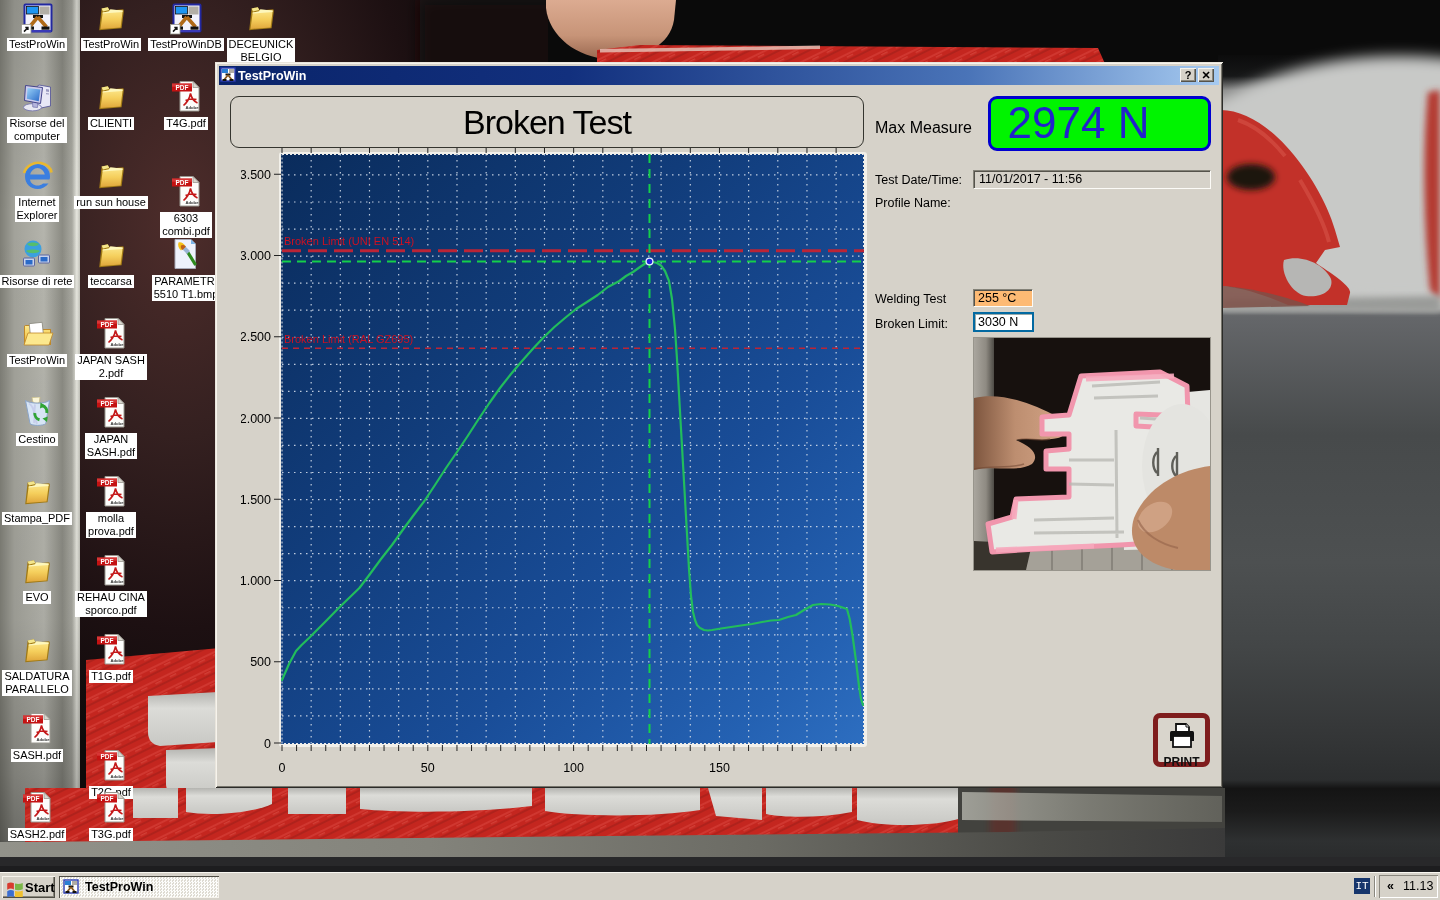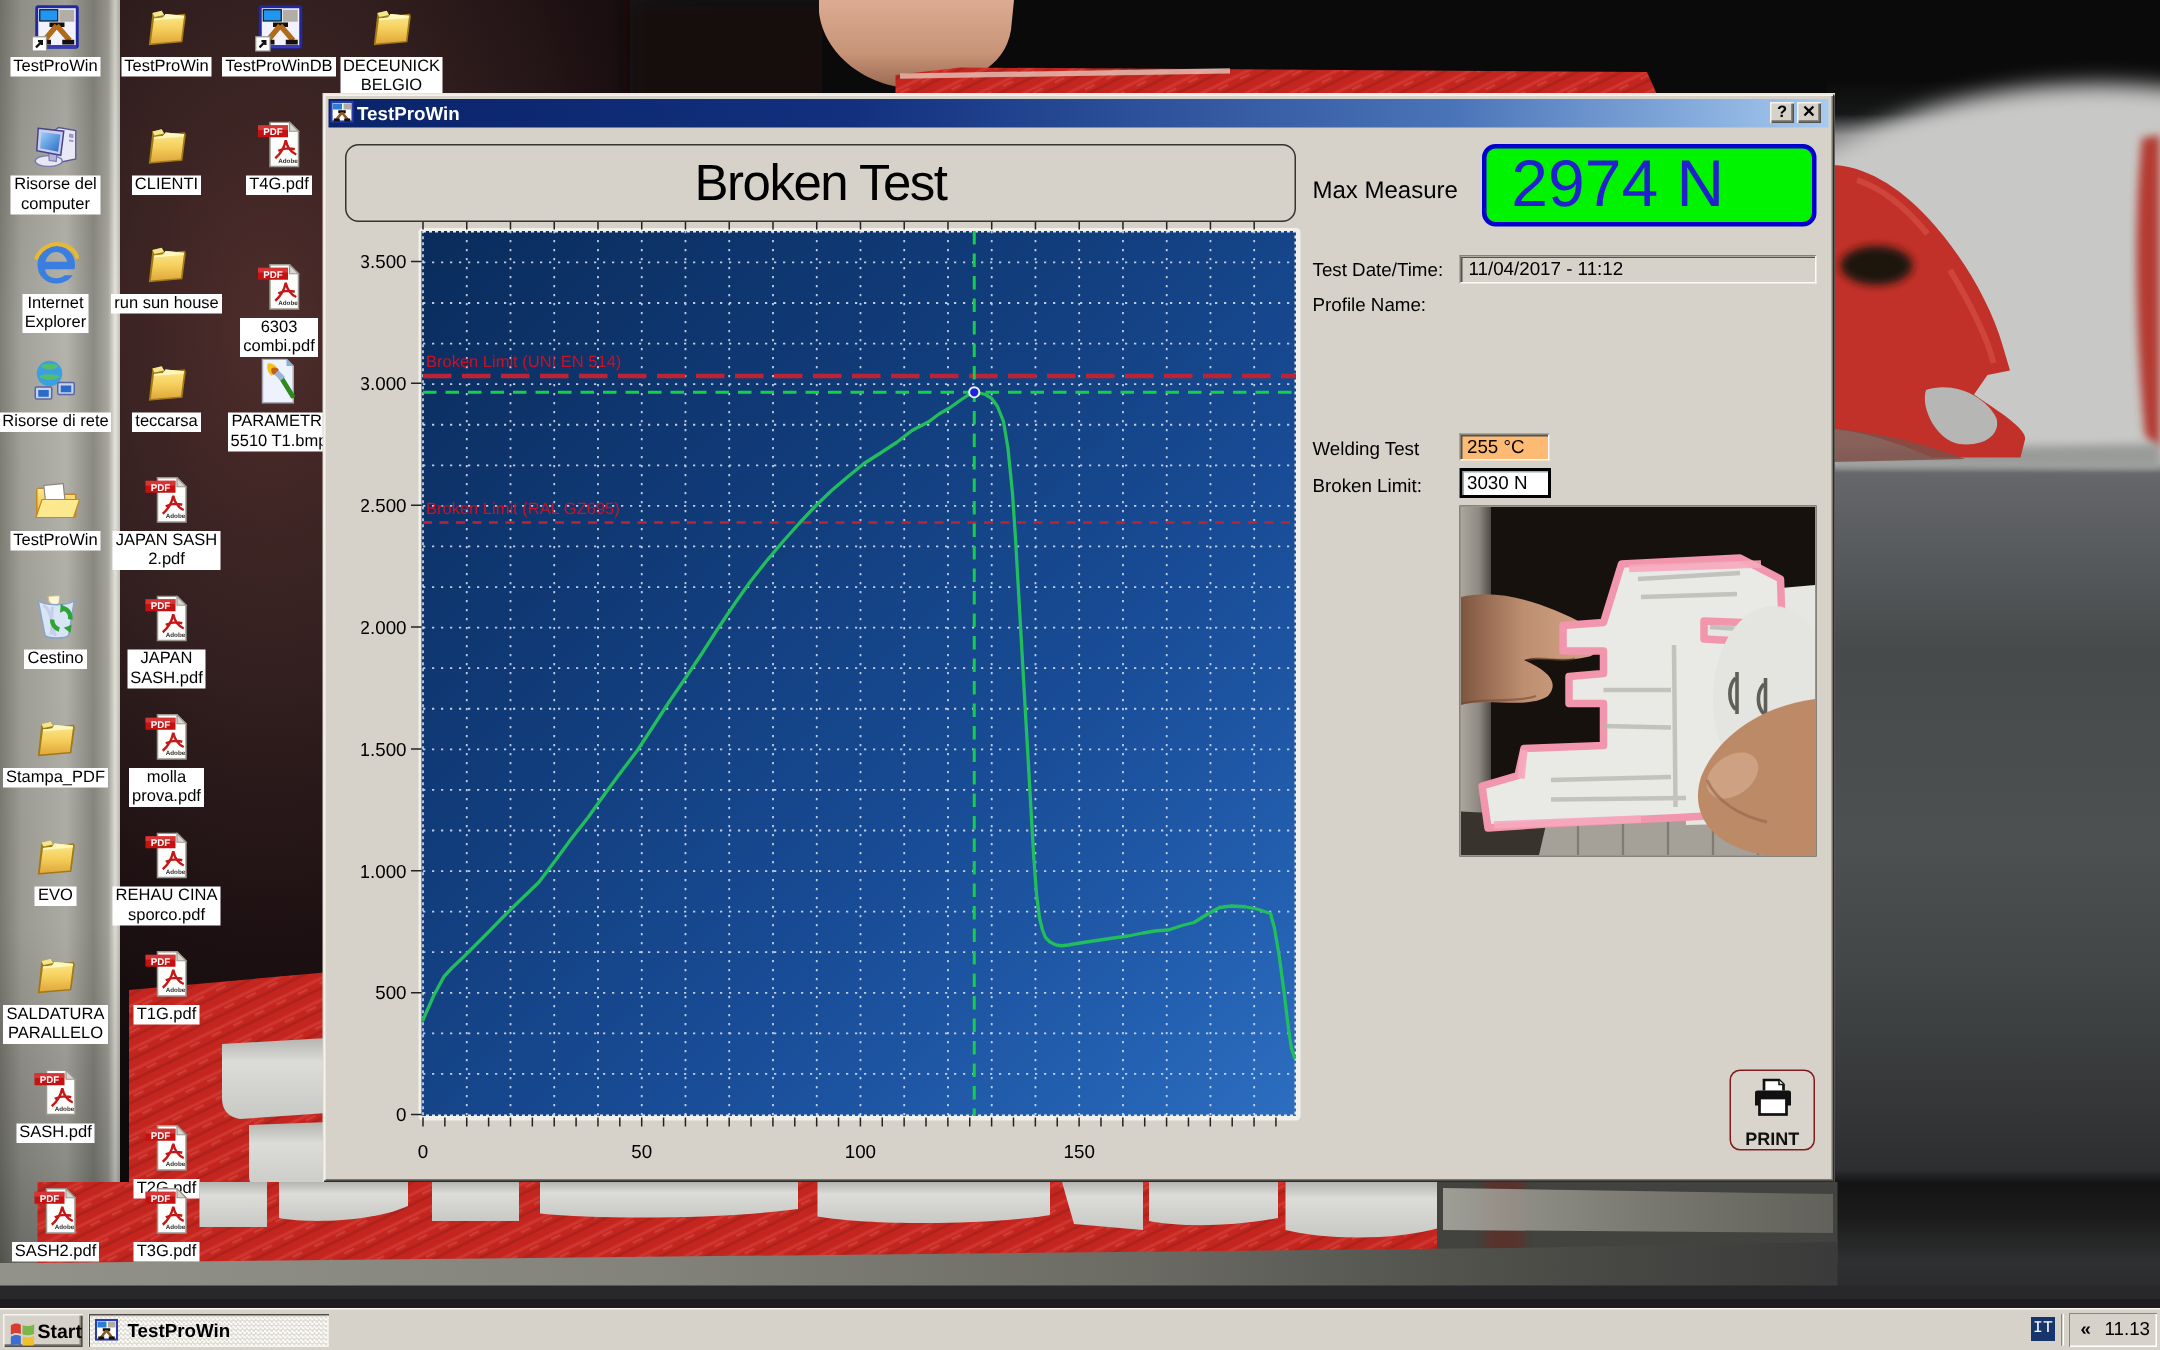--- a/index.html
+++ b/index.html
@@ -13,23 +13,23 @@
 #title .tt{position:absolute;left:19px;top:3px}
 .tbtn{position:absolute;top:2px;width:16px;height:14px;background:#d6d2c9;color:#000;font-size:11px;font-weight:bold;text-align:center;line-height:14px;
  box-shadow:inset 1px 1px 0 #f6f3ec,inset -1px -1px 0 #55534b,inset -2px -2px 0 #8a887e}
 #bt-head{position:absolute;left:15px;top:34px;width:634px;height:52px;border:1.5px solid #35352f;border-radius:9px;text-align:center;font-size:34px;letter-spacing:-1px;color:#000;line-height:50px}
 .rl{position:absolute;font-size:12.5px;color:#000}
 #greenbox{position:absolute;left:773px;top:34px;width:223px;height:55px;background:#00f400;border:3px solid #0000cf;border-radius:9px;color:#2222cc;font-size:44px;text-align:center;line-height:47px;padding-right:42px}
 .sunk{position:absolute;border:1px solid;border-color:#848278 #fcfbf7 #fcfbf7 #848278;box-shadow:inset 1px 1px 0 #55534b;font-size:12.5px;color:#000}
 #datef{left:758px;top:108px;width:238px;height:19px;background:#d6d2c9;padding:1px 0 0 5px}
 #profilef{left:758px;top:131px;width:238px;height:87px;background:#fff;padding:4px 0 0 6px}
 #weldf{left:758px;top:227px;width:60px;height:18px;background:#fdba74;padding:1px 0 0 4px}
-#brokf{position:absolute;left:758px;top:250px;width:61px;height:20px;background:#fff;border:2px solid #000000;box-shadow:inset 1px 1px 0 #9aa;font-size:12.5px;padding:1px 0 0 3px}
+#brokf{position:absolute;left:758px;top:250px;width:61px;height:20px;background:#fff;border:2px solid #0369a1;box-shadow:inset 1px 1px 0 #9aa;font-size:12.5px;padding:1px 0 0 3px}
 #imgbox{position:absolute;left:758px;top:275px;width:238px;height:234px;border:1px solid #98958c;background:#111}
-#printbtn{position:absolute;left:938px;top:651px;width:57px;height:54px;border:1px solid #7f1d1d;border-radius:7px;background:#d9d5cc;text-align:center}
+#printbtn{position:absolute;left:938px;top:651px;width:57px;height:54px;border:5px solid #7f1d1d;border-radius:7px;background:#d9d5cc;text-align:center}
 #printbtn .pt{font-size:12px;font-weight:bold;color:#111;margin-top:1px}
 #taskbar{position:absolute;left:0;top:872px;width:1440px;height:28px;background:#d6d2c9;border-top:1px solid #f8f6f0}
 #startbtn{position:absolute;left:2px;top:3px;width:53px;height:22px;background:#d6d2c9;box-shadow:inset 1px 1px 0 #f6f3ec,inset -1px -1px 0 #504e46,inset -2px -2px 0 #8a887e;font-weight:bold;font-size:13.5px}
 #taskbtn{position:absolute;left:59px;top:3px;width:160px;height:22px;background:#ecebe6;background-image:repeating-conic-gradient(#fdfdfb 0 25%,#dedbd2 0 50%);background-size:3px 3px;box-shadow:inset 1px 1px 0 #504e46,inset -1px -1px 0 #f6f3ec;font-weight:bold;font-size:12.5px}
 #itbox{position:absolute;left:1354px;top:5px;width:16px;height:16px;background:#16356c;color:#fff;font-size:11px;text-align:center;line-height:16px;font-family:"Liberation Mono",monospace}
 #tray{position:absolute;left:1379px;top:2px;width:59px;height:23px;box-shadow:inset 1px 1px 0 #8a877e,inset -1px -1px 0 #fff;font-size:12.5px;color:#000}
 </style></head>
 <body>
 <div id="desk">
 <svg id="bg" class="abs" style="left:0;top:0" width="1440" height="900" viewBox="0 0 1440 900">
@@ -389,21 +389,21 @@
  <text x="43" y="196.5" font-size="11" fill="#cc1122">Broken Limit (RAL GZ695)</text>
  <line x1="408.5" y1="8" x2="408.5" y2="598" stroke="#15cf4a" stroke-width="2" stroke-dasharray="9 6"></line>
  <line x1="41" y1="115.5" x2="623" y2="115.5" stroke="#15cf4a" stroke-width="2" stroke-dasharray="9 6"></line>
  <path id="curve" fill="none" stroke="#22bd5c" stroke-width="2.2" stroke-linejoin="round" stroke-linecap="round" d="M41,534 L48,518 55,505 60.6,499 68,492 75,485 86,474 96.7,463 107,453 118.4,442 129,428 140,413 151,399 161.7,384 172,370 183.4,355 194,339 205,322 216,306 226.7,290 237,274 248.4,257 259,242 270,228 281,215 291.7,203 302,192 313.4,181 324,172 335,163 346,156 356.7,149 367,141 378.4,135 385,130 392,126 399,121 405,117 408.5,115.5 412,116 416,117 420,119.5 424,125 428,135 431,153 434,183 436,213 438,248 440,283 442,318 444,353 446,388 448,423 450,450 452,466 454,474 456,479 459,482 463,484 467,484.5 471,484 480,482.5 490,481 500,479.5 511,478 521,476 530,474.5 538,474 547,471 555,469 563,464 572,459 580,458 589,458.5 597,460 603,462 606,463 608.7,473 611.6,490 615,515 618,540 620,553 622,559"></path>
  <circle cx="408.5" cy="115.5" r="3.4" fill="#2222dd" stroke="#e8f4ff" stroke-width="1.3"></circle>
  </svg>
 
  <div class="rl" style="left:660px;top:57px;font-size:16px;font-weight:normal">Max Measure</div>
  <div id="greenbox">2974 N</div>
  <div class="rl" style="left:660px;top:111px">Test Date/Time:</div>
- <div class="sunk" id="datef">11/04/2017 - 11:12</div>
+ <div class="sunk" id="datef">11/01/2017 - 11:56</div>
  <div class="rl" style="left:660px;top:134px">Profile Name:</div>
  <div class="rl" style="left:660px;top:230px">Welding Test</div>
  <div class="sunk" id="weldf">255 °C</div>
  <div class="rl" style="left:660px;top:255px">Broken Limit:</div>
  <div id="brokf">3030 N</div>
  <div id="imgbox"><svg width="236" height="232" viewBox="0 0 236 232" id="photo">
   <defs>
    <linearGradient id="pstrip" x1="0" y1="0" x2="1" y2="0">
     <stop offset="0" stop-color="#aaa69e"></stop>
               <stop offset="0.6" stop-color="#8e8a82"></stop>

